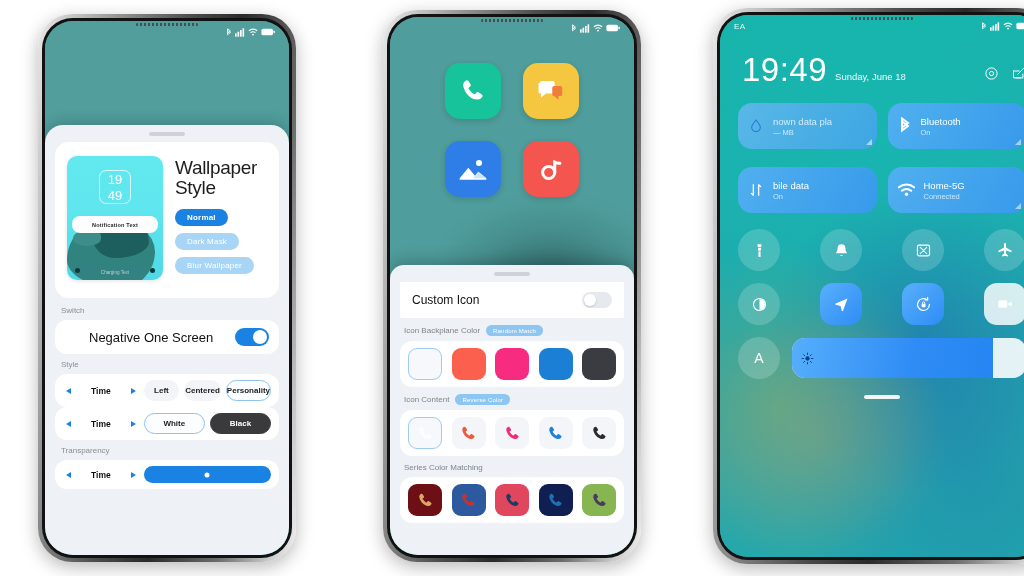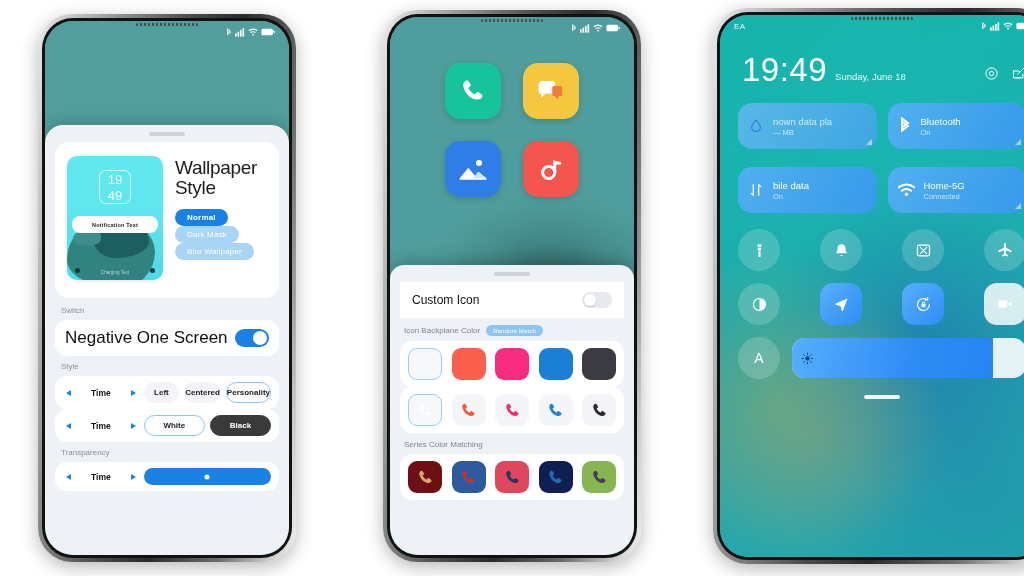--- a/index.html
+++ b/index.html
@@ -95,34 +95,34 @@
     display: flex; align-items: center; justify-content: center;
     font-size: 5.5px; color: #2a2a2a; font-weight: bold; letter-spacing:.2px;
   }
   .prev-dot { position: absolute; bottom: 7px; width: 5px; height: 5px; border-radius: 50%; background: #103b3c; }
   .prev-dot.l { left: 8px; } .prev-dot.r { right: 8px; }
   .prev-charge { position:absolute; bottom: 5px; left: 0; right: 0; text-align:center;
     font-size: 4.6px; color: rgba(255,255,255,.62); }
 
   .hero-right { padding-top: 2px; }
   .hero-title { font-size: 19px; line-height: 20px; color: #1d1d1f; font-weight: 500; letter-spacing:-.3px;}
-  .pill-list { margin-top: 11px; display: flex; flex-direction: column; gap: 0; align-items: flex-start; }
+  .pill-list { margin-top: 11px; display: flex; flex-direction: column; gap: 7px; align-items: flex-start; }
   .pill {
     border-radius: 999px; font-size: 8px; padding: 4px 12px;
     color: #ffffff; letter-spacing: .2px;
   }
   .pill.active { background: #1a82e2; font-weight: bold; }
   .pill.dim { background: #a8d5f5; }
 
   .sect-label { font-size: 8px; color: #8a8f96; padding: 6px 6px 5px; }
   .row {
     background: #fff; border-radius: 12px; padding: 8px 10px;
     display: flex; align-items: center; justify-content: space-between;
   }
-  .row-label { font-size: 17px; color: #111; }
+  .row-label { font-size: 13px; color: #111; margin-left: 24px; }
   .toggle { width: 34px; height: 18px; border-radius: 999px; background: #1a82e2; position: relative; flex:none;}
   .toggle .knob { position: absolute; top: 2px; right: 2px; width: 14px; height: 14px; border-radius: 50%; background:#fff; }
 
   .opt-row { background:#fff; border-radius: 12px; padding: 6px 8px; display:flex; align-items:center; gap: 5px;}
   .timeblk { display:flex; align-items:center; gap:20px; font-size: 8.5px; color:#111; font-weight: bold; padding: 0 3px; }
   .tri { width:0;height:0;border-top:3.5px solid transparent;border-bottom:3.5px solid transparent; }
   .tri.l { border-right:5px solid #1a82e2; }
   .tri.r { border-left:5px solid #1a82e2; }
   .chip {
     flex: 1; text-align:center; border-radius: 999px; font-size: 8px; padding: 5px 0;
@@ -407,20 +407,24 @@
             <span class="tag">Random Match</span>
           </div>
           <div class="swatches">
             <span class="sw empty"></span>
             <span class="sw" style="background:#fb5f4e"></span>
             <span class="sw" style="background:#f72b7f"></span>
             <span class="sw" style="background:#1c7fd6"></span>
             <span class="sw" style="background:#3a3c41"></span>
           </div>
 
+          <div class="lblrow">
+            <span class="txt">Icon Content</span>
+            <span class="tag">Reverse Color</span>
+          </div>
           <div class="swatches">
             <span class="sw empty">
               <svg width="19" height="19" viewBox="0 0 24 24">
                   <path d="M6.6 3.5c.6-.3 1.3-.1 1.7.5l1.7 2.6c.4.6.3 1.4-.3 1.8l-1 .8c-.3.2-.4.6-.2.9a12 12 0 0 0 4.4 4.4c.3.2.7.1.9-.2l.8-1c.4-.6 1.2-.7 1.8-.3l2.6 1.7c.6.4.8 1.1.5 1.7-.8 1.7-2.6 2.8-4.4 2.4C10.2 18.6 5.4 13.8 4.2 7.9 3.8 6.1 4.9 4.3 6.6 3.5z" fill="#fbfdff"></path>
                 </svg>
             </span>
             <span class="sw plainbg">
               <svg width="19" height="19" viewBox="0 0 24 24">
                   <path d="M6.6 3.5c.6-.3 1.3-.1 1.7.5l1.7 2.6c.4.6.3 1.4-.3 1.8l-1 .8c-.3.2-.4.6-.2.9a12 12 0 0 0 4.4 4.4c.3.2.7.1.9-.2l.8-1c.4-.6 1.2-.7 1.8-.3l2.6 1.7c.6.4.8 1.1.5 1.7-.8 1.7-2.6 2.8-4.4 2.4C10.2 18.6 5.4 13.8 4.2 7.9 3.8 6.1 4.9 4.3 6.6 3.5z" fill="#f05a3c"></path>
                 </svg>

